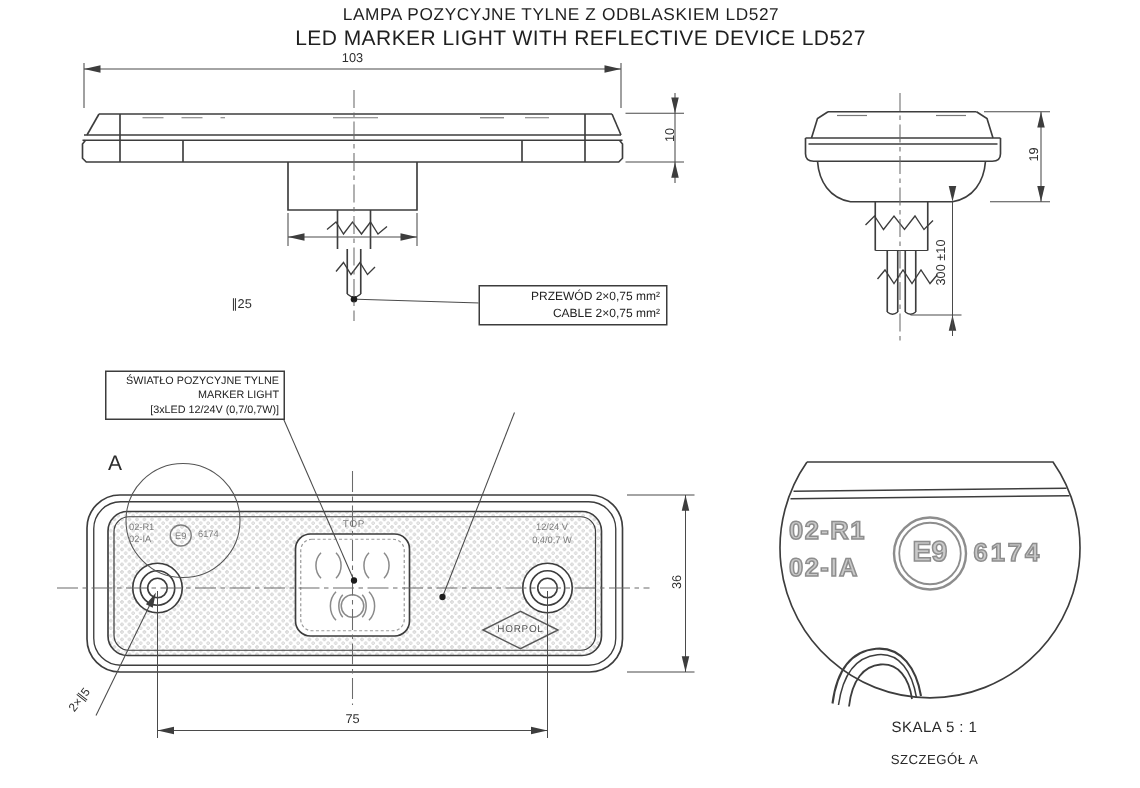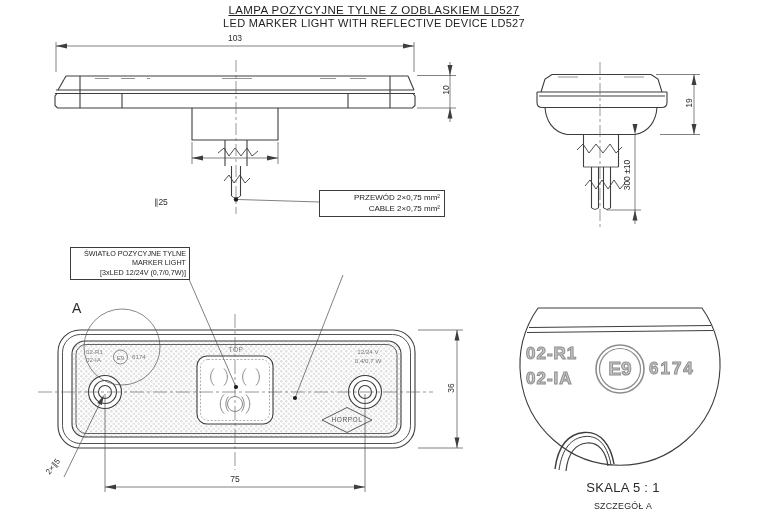--- a/index.html
+++ b/index.html
@@ -2,22 +2,22 @@
 <html><head>
 <meta charset="utf-8">
 <style>
   html,body{margin:0;padding:0;background:#fff;}
   .sheet{
     position:relative;width:760px;height:525px;background:#ffffff;overflow:hidden;
     font-family:"Liberation Sans", sans-serif;color:#2e2e2e;
   }
   .txt{position:absolute;white-space:nowrap;}
   .ctr{text-align:center;}
-  .title1{font-size:11.5px;letter-spacing:.4px;color:#1f1f1f;text-decoration:underline;}
-  .title2{font-size:11px;letter-spacing:.3px;color:#1f1f1f;}
+  .title1{font-size:11.5px;letter-spacing:.4px;color:#1f1f1f;}
+  .title2{font-size:14px;letter-spacing:.3px;color:#1f1f1f;padding-left:13px;}
   .dim{font-size:8.5px;color:#2e2e2e;}
   .rot{transform:rotate(-90deg);transform-origin:center center;}
   .rot52{transform:rotate(-52deg);transform-origin:center center;}
   .notebox{
     position:absolute;border:1px solid #3c3c3c;background:#fff;
     font-size:8px;line-height:11px;text-align:right;padding:1px 4px 2px 4px;color:#222;
   }
   .notebox .ln{white-space:nowrap;}
   .callout{
     position:absolute;border:1px solid #3c3c3c;background:#fff;
@@ -27,21 +27,21 @@
   .m6{font-size:6.2px;line-height:7px;}
   .m65{font-size:6.6px;line-height:7.5px;letter-spacing:.5px;}
   .aLabel{font-size:14px;color:#2b2b2b;}
   .detTxt{
     position:absolute;white-space:nowrap;color:#c9c9c9;
     -webkit-text-stroke:1px #8d8d8d;font-weight:bold;letter-spacing:1px;
   }
   .det17{font-size:17px;line-height:20px;}
   .det19{font-size:19px;line-height:21px;}
   .cap1{font-size:8.8px;color:#2a2a2a;letter-spacing:.3px;margin-top:32px;}
-  .cap2{font-size:13px;color:#2a2a2a;letter-spacing:.3px;}
+  .cap2{font-size:10px;color:#2a2a2a;letter-spacing:.3px;}
   svg{position:absolute;left:0;top:0;}
   svg *{vector-effect:non-scaling-stroke;}
 </style>
 </head>
 <body>
 
 <div class="sheet">
 
   <svg width="760" height="525" viewBox="0 0 760 525">
     <defs>

